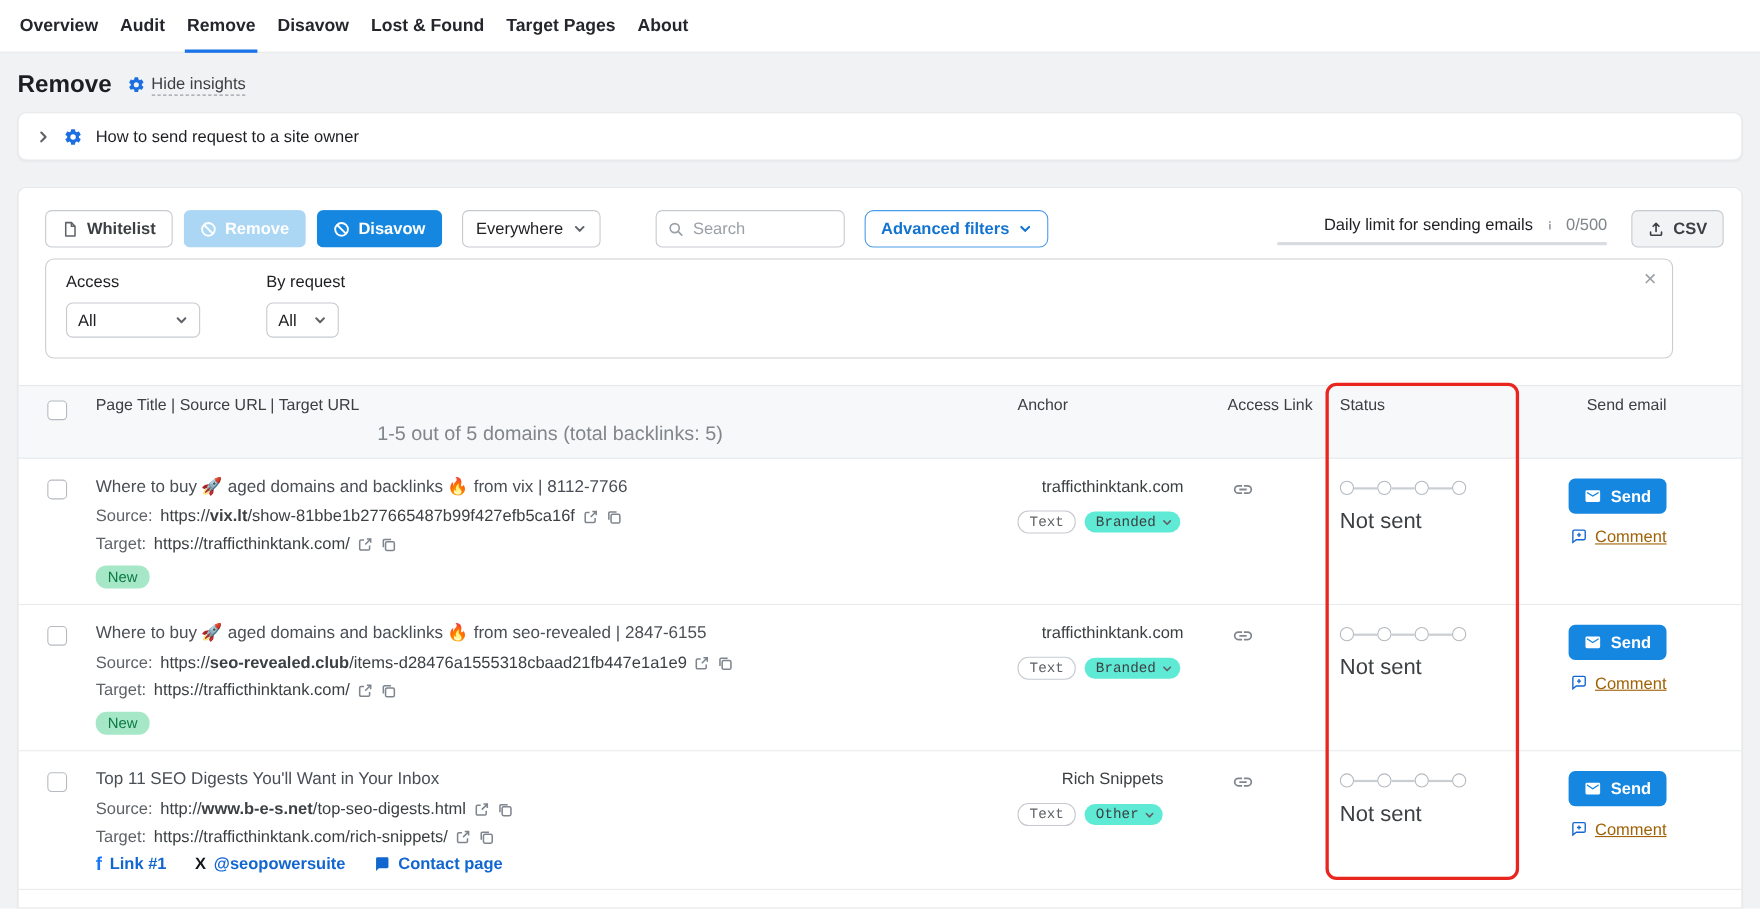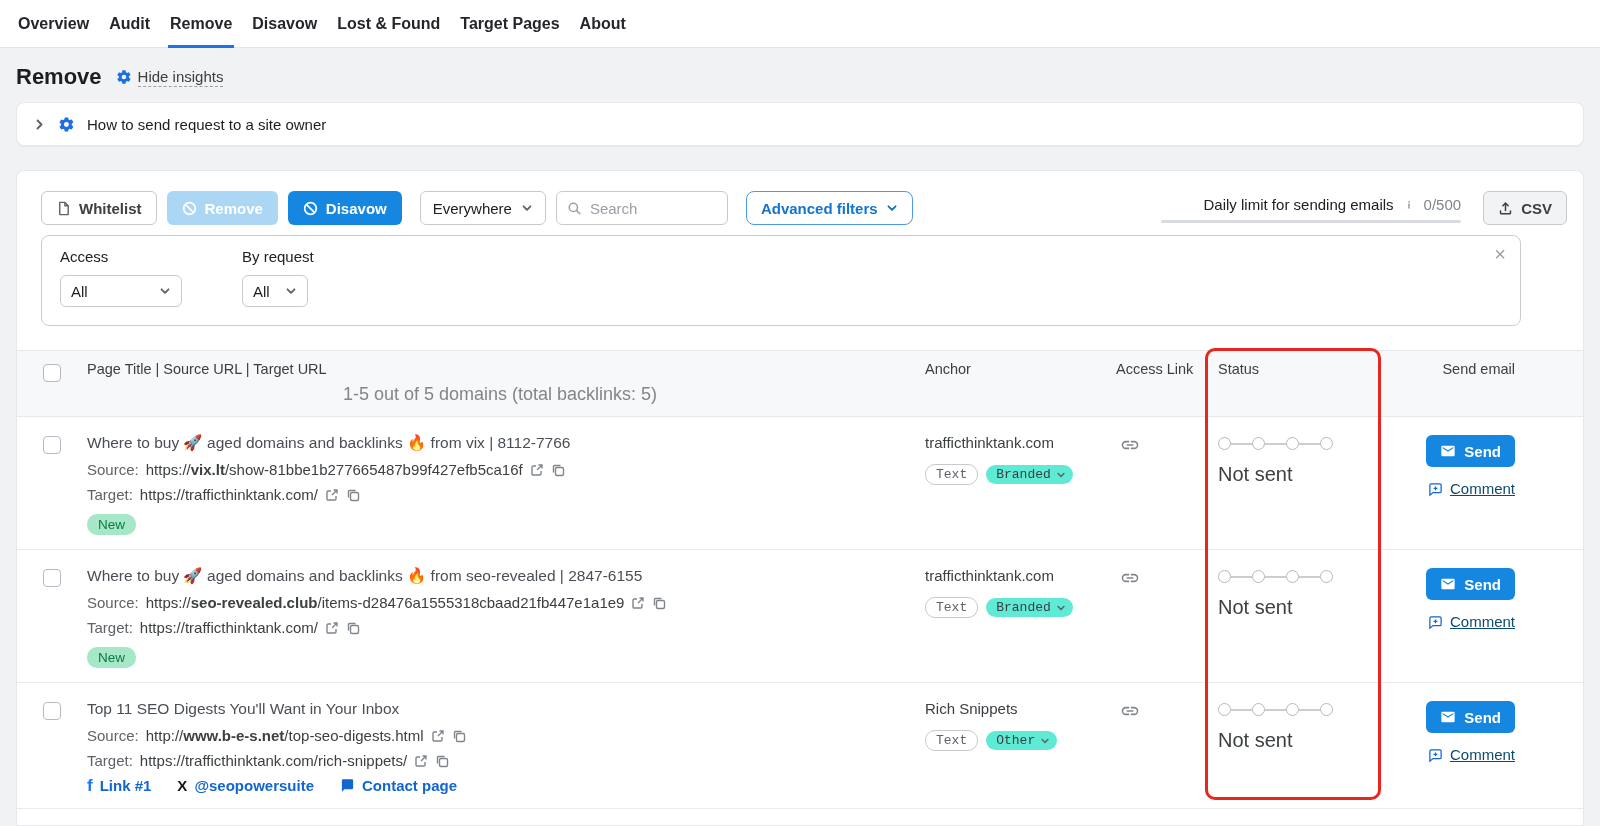--- a/index.html
+++ b/index.html
@@ -28,21 +28,21 @@
   
   .main-card { margin:0 16px; background:#fff; border:1px solid #e6e8eb; border-radius:8px 8px 0 0; box-shadow:0 1px 2px rgba(0,0,0,.04); height:656px; overflow:hidden; }
 
   
   .toolbar { display:flex; align-items:flex-start; gap:10px; padding:20px 16px 0 24px; }
   .btn { height:34px; display:inline-flex; align-items:center; gap:8px; border-radius:6px; font-size:15px; font-weight:600; padding:0 14px; cursor:pointer; border:1px solid transparent; font-family:inherit; }
   .btn-whitelist { background:#fff; border-color:#c6cacf; color:#3c4043; }
   .btn-remove { background:#abd7f5; color:#fff; }
   .btn-disavow { background:#1687e0; color:#fff; }
   .select { height:34px; background:#fff; border:1px solid #c6cacf; border-radius:6px; display:inline-flex; align-items:center; gap:9px; padding:0 12px; font-size:15px; color:#202124; cursor:pointer; }
-  .searchbox { height:34px; width:172px; background:#fff; border:1px solid #c6cacf; border-radius:6px; display:flex; align-items:center; gap:8px; padding:0 10px; }
+  .searchbox { height:34px; width:172px; background:#fff; border:1px solid #c6cacf; border-radius:6px; display:flex; align-items:center; gap:8px; padding:0 10px;margin-left:40px; }
   .searchbox input { border:none; outline:none; width:100%; font-size:15px; font-family:inherit; color:#202124; background:transparent; }
   .searchbox input::placeholder { color:#9aa0a6; }
   .btn-advanced { background:#fff; border:1.5px solid #4b9be8; color:#1374cf; border-radius:8px; margin-left:8px; }
   .toolbar-spacer { flex:1; }
   .daily-limit { display:flex; flex-direction:column; gap:7px; margin-right:12px; padding-top:5px; min-width:300px; }
   .dl-row { display:flex; align-items:center; gap:8px; font-size:15px; justify-content:flex-end; }
   .dl-label { color:#202124; }
   .dl-value { color:#80868b; }
   .dl-bar { height:3px; background:#d8dbdf; border-radius:2px; }
   .btn-csv { background:#f1f3f4; border-color:#c6cacf; color:#3c4043; }
@@ -73,36 +73,36 @@
   .url-line { display:flex; align-items:center; gap:7px; font-size:15px; color:#3c4043; margin-bottom:8px; }
   .url-label { color:#5f6368; }
   .url b { font-weight:700; }
   .icon-btn { display:inline-flex; cursor:pointer; }
   .badge-new { display:inline-block; background:#a5e7c6; color:#0c7a45; font-size:13.5px; padding:3px 11px; border-radius:10px; margin-top:3px; }
   .row-links { display:flex; gap:26px; margin-top:6px; align-items:center; }
   .rl { display:flex; gap:7px; align-items:center; color:#1266d0; font-size:15px; font-weight:600; cursor:pointer; }
   .fb-glyph { color:#1877f2; font-weight:700; font-size:17px; line-height:1; }
   .x-glyph { color:#14171a; font-weight:700; font-size:15px; line-height:1; }
 
-  .col-anchor { padding:1px 10px 0 12px; }
+  .col-anchor { padding:1px 10px 0 12px;text-align:center; }
   .anchor-text { font-size:15px; color:#3c4043; }
   .tags { display:flex; gap:8px; margin-top:13px; align-items:center;font-family:Liberation Mono, monospace; }
   .tag-outline { border:1px solid #c6cacf; border-radius:10px; padding:2px 10px; font-size:13px; color:#5f6368; background:#fff; }
   .tag-filled { background:#5eead4; border-radius:10px; padding:2px 7px 2px 10px; font-size:13px; color:#3c4043; display:flex; align-items:center; gap:5px; cursor:pointer; }
 
   .col-access { padding-left:12px; padding-top:2px; }
   .col-status { padding-left:10px; padding-top:4px; }
   .stepper { display:flex; align-items:center; }
   .dot { width:13px; height:13px; border-radius:50%; border:1.5px solid #b4b9bf; background:#fff; flex:none; }
   .sline { width:21px; height:2px; background:#c9ced3; flex:none; }
   .status-text { margin-top:13px; font-size:20px; color:#3c4043; }
 
   .col-send { display:flex; flex-direction:column; align-items:flex-end; padding-right:68px; gap:13px; padding-top:2px; }
   .send-btn { background:#1687e0; color:#fff; border:none; border-radius:6px; height:32px; display:inline-flex; align-items:center; gap:8px; padding:0 14px; font-size:15px; font-weight:700; cursor:pointer; font-family:inherit; }
-  .comment-link { display:flex; align-items:flex-end; gap:7px; color:#0c4a6e; font-size:15px; cursor:pointer; }
+  .comment-link { display:flex; align-items:flex-start; gap:7px; color:#a16207; font-size:15px; cursor:pointer; }
   .comment-link .lbl { text-decoration:underline; }
 
   
   .annotation-box { position:absolute; left:1205px; top:348px; width:176px; height:452px; border:3px solid #e8251f; border-radius:10px; pointer-events:none; z-index:10; }
 </style>
 </head>
 <body>
 
 <nav class="topnav">
   <div class="nav-item">Overview</div>

